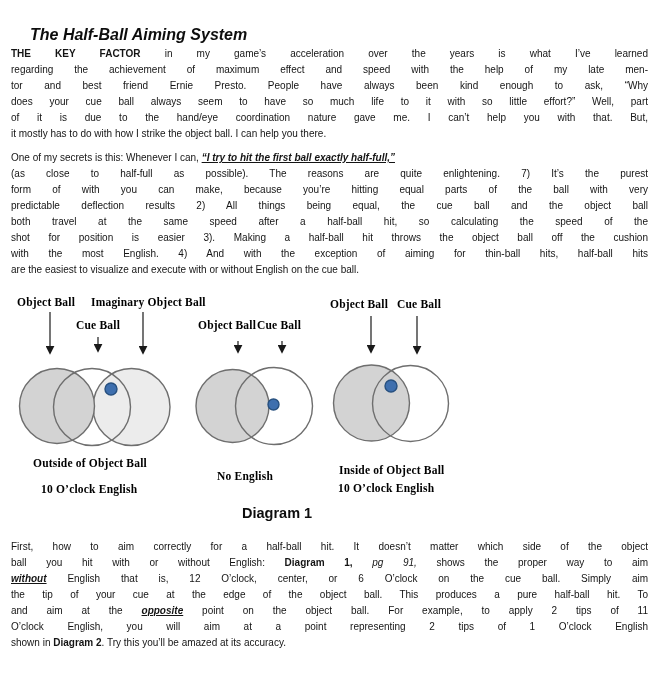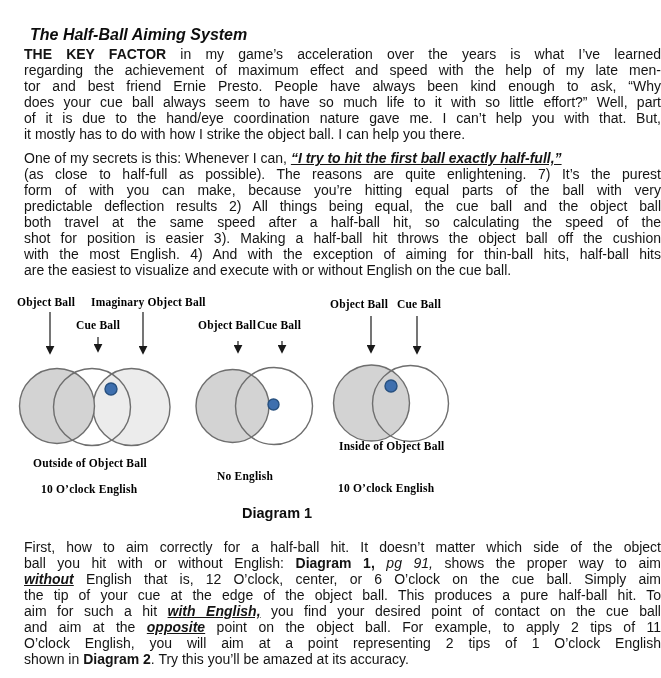--- a/index.html
+++ b/index.html
@@ -10,22 +10,22 @@
     font-family:"Liberation Sans","DejaVu Sans",sans-serif;
     color:#141414;
     overflow:hidden;
   }
   .page-title{
     position:absolute;left:15px;top:11px;
     font-size:16px;font-weight:bold;font-style:italic;
     letter-spacing:0px;color:#0d0d0d;margin:15px;
   }
   .para{
-    position:absolute;left:24px;width:637px;
-    font-size:14px;line-height:16px;
+    position:absolute;left:11px;width:637px;
+    font-size:10px;line-height:16px;
   }
   .tline{
     text-align:justify;
     -moz-text-align-last:justify;
     text-align-last:justify;
     white-space:normal;
     height:16px;overflow:visible;
   }
   .tline.align-left{
     text-align-last:left;
@@ -119,30 +119,29 @@
     <div class="dlabel" style="left:91px;top:296px">Imaginary Object Ball</div>
     <div class="dlabel" style="left:76px;top:319px">Cue Ball</div>
     <div class="dlabel" style="left:198px;top:319px">Object Ball</div>
     <div class="dlabel" style="left:257px;top:319px">Cue Ball</div>
     <div class="dlabel" style="left:330px;top:298px">Object Ball</div>
     <div class="dlabel" style="left:397px;top:298px">Cue Ball</div>
 
     <div class="dlabel" style="left:33px;top:457px">Outside of Object Ball</div>
     <div class="dlabel" style="left:41px;top:483px">10 O’clock English</div>
     <div class="dlabel" style="left:217px;top:470px">No English</div>
-    <div class="dlabel" style="left:339px;top:440px">Inside of Object Ball</div>
+    <div class="dlabel" style="left:339px;top:464px">Inside of Object Ball</div>
     <div class="dlabel" style="left:338px;top:482px">10 O’clock English</div>
   </div>
 
   <div class="caption">Diagram 1</div>
 
   <div class="para" style="top:539px">
       <div class="tline"><span class="r-n">First, how to aim correctly for a half-ball hit. It doesn’t matter which side of the object</span></div>
       <div class="tline"><span class="r-n">ball you hit with or without English: </span><span class="r-b">Diagram 1,</span><span class="r-n"> </span><span class="r-i">pg 91,</span><span class="r-n"> shows the proper way to aim</span></div>
       <div class="tline"><span class="r-bi">without</span><span class="r-n"> English that is, 12 O’clock, center, or 6 O’clock on the cue ball. Simply aim</span></div>
       <div class="tline"><span class="r-n">the tip of your cue at the edge of the object ball. This produces a pure half-ball hit. To</span></div>
-      <div class="tline"><span class="r-n">aim for such a hit </span><span class="r-bi">with English,</span><span class="r-n"> you find your desired point of contact on the cue ball</span></div>
       <div class="tline"><span class="r-n">and aim at the </span><span class="r-bi">opposite</span><span class="r-n"> point on the object ball. For example, to apply 2 tips of 11</span></div>
       <div class="tline"><span class="r-n">O’clock English, you will aim at a point representing 2 tips of 1 O’clock English</span></div>
       <div class="tline align-left"><span class="r-n">shown in </span><span class="r-b">Diagram 2</span><span class="r-n">. Try this you’ll be amazed at its accuracy.</span></div>
     </div>
 
 </div>
 
 </body></html>

